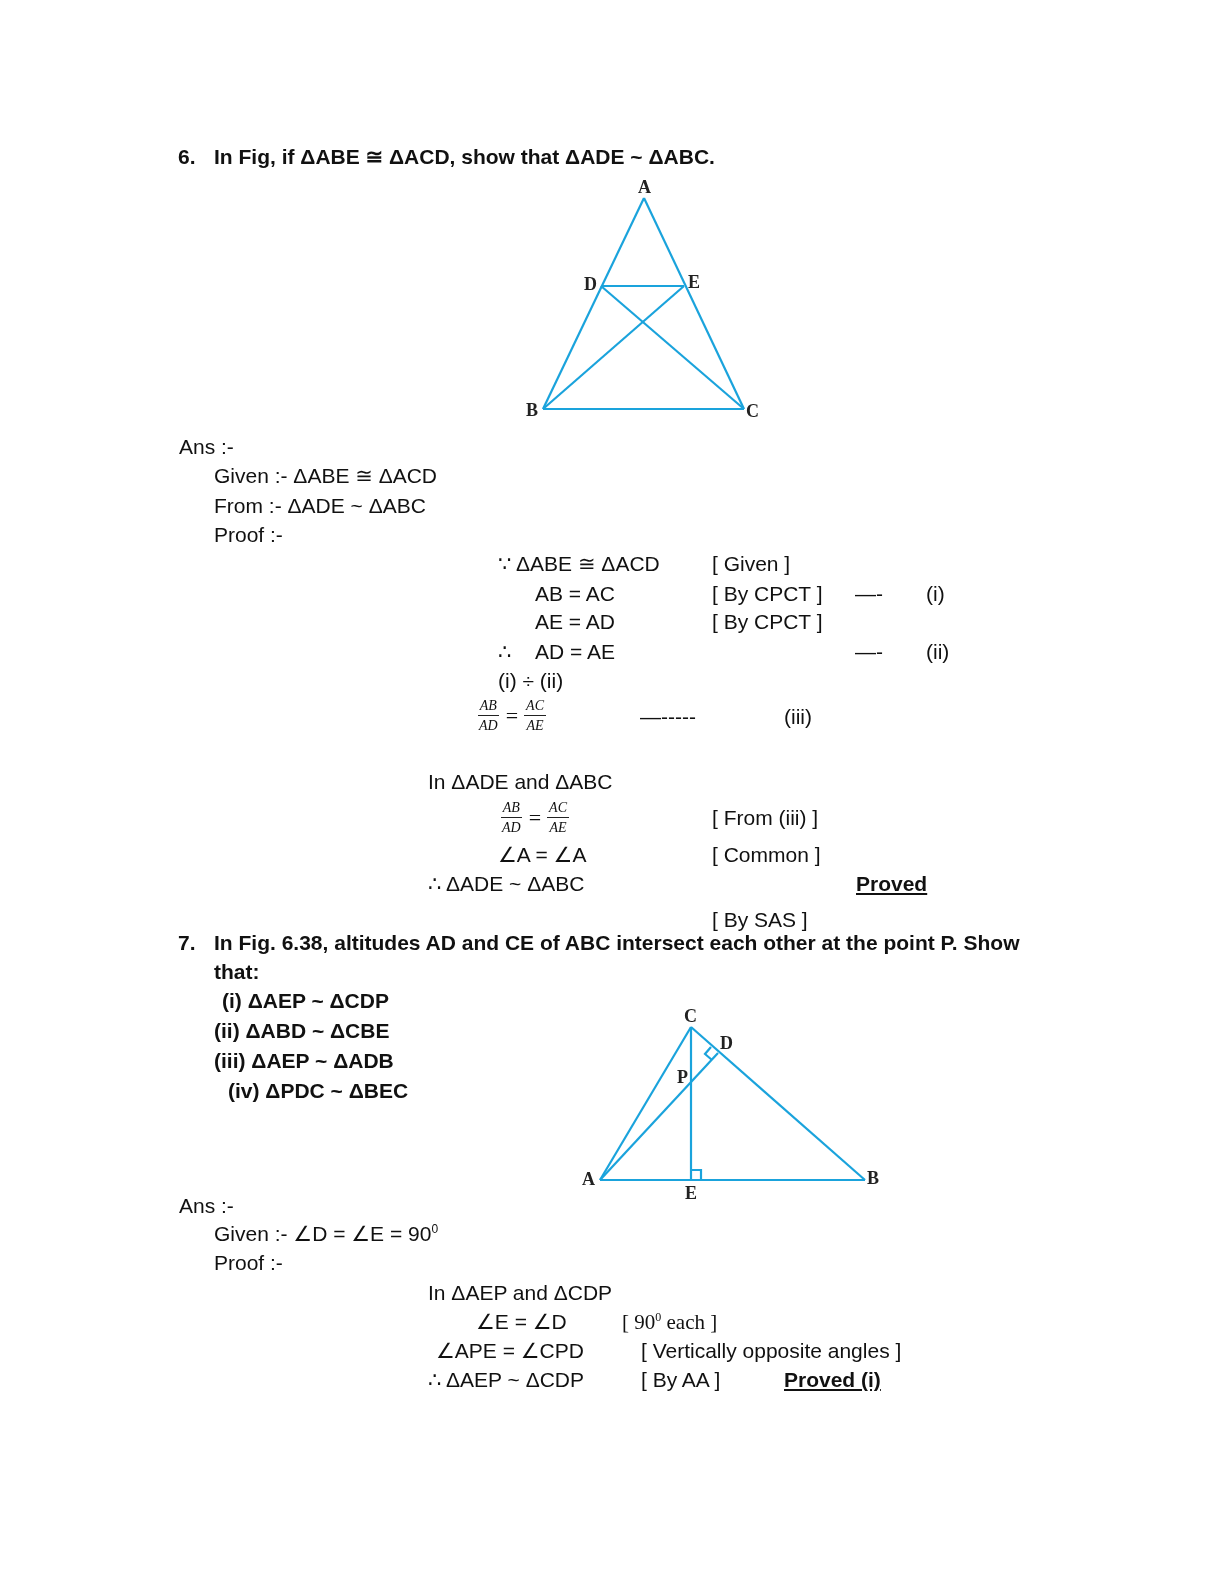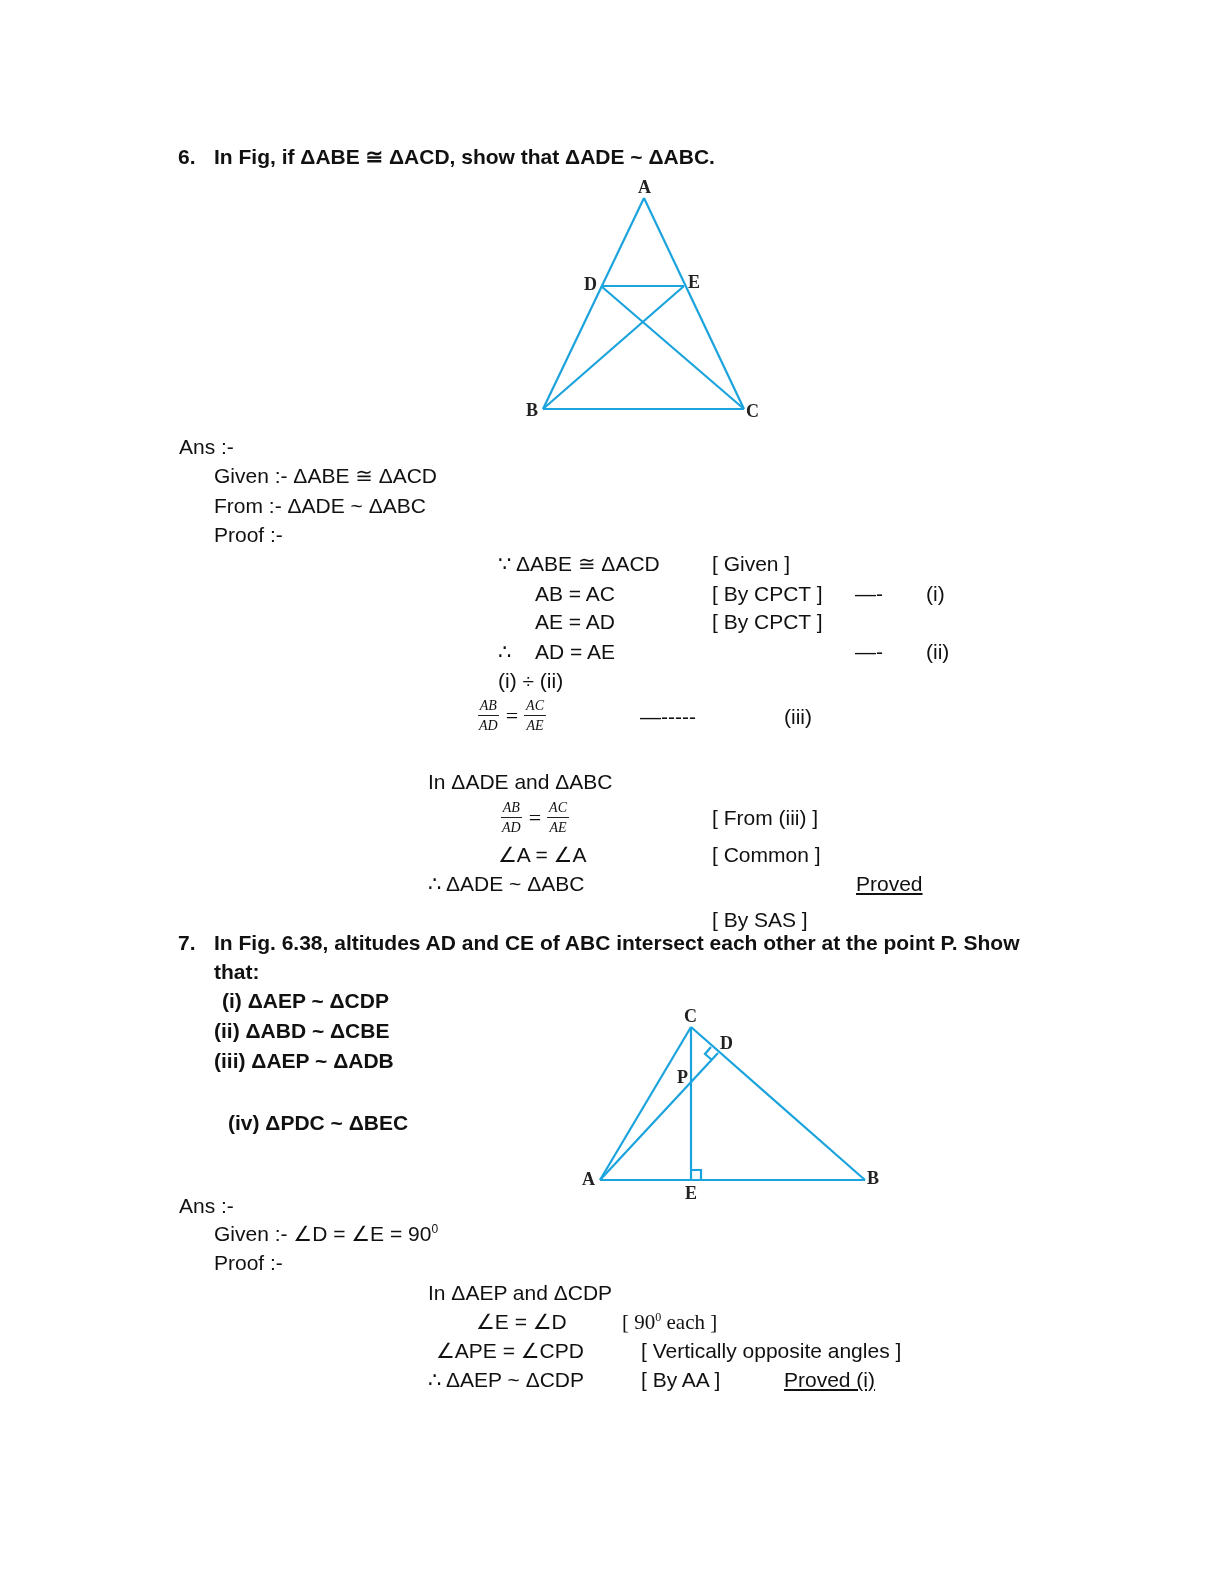--- a/index.html
+++ b/index.html
@@ -6,21 +6,21 @@
   body { width:1224px; height:1584px; position:relative; overflow:hidden;
          font-family:"Liberation Sans", sans-serif; color:#111; }
   .abs { position:absolute; white-space:nowrap; }
   .q { font-weight:bold; font-size:21px; }
   .t { font-size:21px; }
   .frac { display:inline-flex; flex-direction:column; align-items:center;
           font-family:"Liberation Serif", serif; font-style:italic; font-size:14px; line-height:16px; vertical-align:middle; }
   .frac .num { border-bottom:1px solid #222; padding:0 2px 1px 2px; }
   .frac .den { padding:2px 2px 0 2px; }
   .eq { font-family:"Liberation Serif", serif; font-size:22px; margin:0 6px; vertical-align:middle; }
-  .u { text-decoration:underline; font-weight:normal; }
+  .u { text-decoration:underline; font-weight:bold; }
   sup { font-size:12px; }
   svg text { font-family:"Liberation Serif", serif; font-weight:bold; font-size:18px; fill:#222; }
 </style>
 </head>
 <body>
 
 <div class="abs q" style="left:178px; top:145px;">6.</div>
 <div class="abs q" style="left:214px; top:145px;">In Fig, if  ΔABE ≅ ΔACD, show that  ΔADE ~  ΔABC.</div>
 
 <svg class="abs" style="left:0; top:0;" width="1224" height="1584">
@@ -109,21 +109,21 @@
 <div class="abs t" style="left:428px; top:872px;">∴ ΔADE ~  ΔABC</div>
 <div class="abs t" style="left:712px; top:908px;">[ By SAS ]</div>
 <div class="abs t u" style="left:856px; top:872px;">Proved</div>
 
 <div class="abs q" style="left:178px; top:931px;">7.</div>
 <div class="abs q" style="left:214px; top:931px;">In Fig. 6.38, altitudes AD and CE of  ABC intersect each other at the point P. Show</div>
 <div class="abs q" style="left:214px; top:960px;text-align:center;">that:</div>
 <div class="abs q" style="left:222px; top:989px;">(i)  ΔAEP ~  ΔCDP</div>
 <div class="abs q" style="left:214px; top:1019px;">(ii)  ΔABD ~  ΔCBE</div>
 <div class="abs q" style="left:214px; top:1049px;">(iii)  ΔAEP ~  ΔADB</div>
-<div class="abs q" style="left:228px; top:1079px;margin-top:32px;">(iv)  ΔPDC ~  ΔBEC</div>
+<div class="abs q" style="left:228px; top:1079px;">(iv)  ΔPDC ~  ΔBEC</div>
 
 <div class="abs t" style="left:179px; top:1194px;">Ans :-</div>
 <div class="abs t" style="left:214px; top:1222px;"><span>Given :- ∠D = ∠E = 90</span><sup>0</sup></div>
 <div class="abs t" style="left:214px; top:1251px;">Proof :-</div>
 
 <div class="abs t" style="left:428px; top:1281px;">In ΔAEP and ΔCDP</div>
 
 <div class="abs t" style="left:476px; top:1310px;">∠E = ∠D</div>
 <div class="abs t" style="left:622px; top:1310px;font-family:Liberation Serif, serif;"><span>[ 90</span><sup>0</sup><span> each ]</span></div>
 

